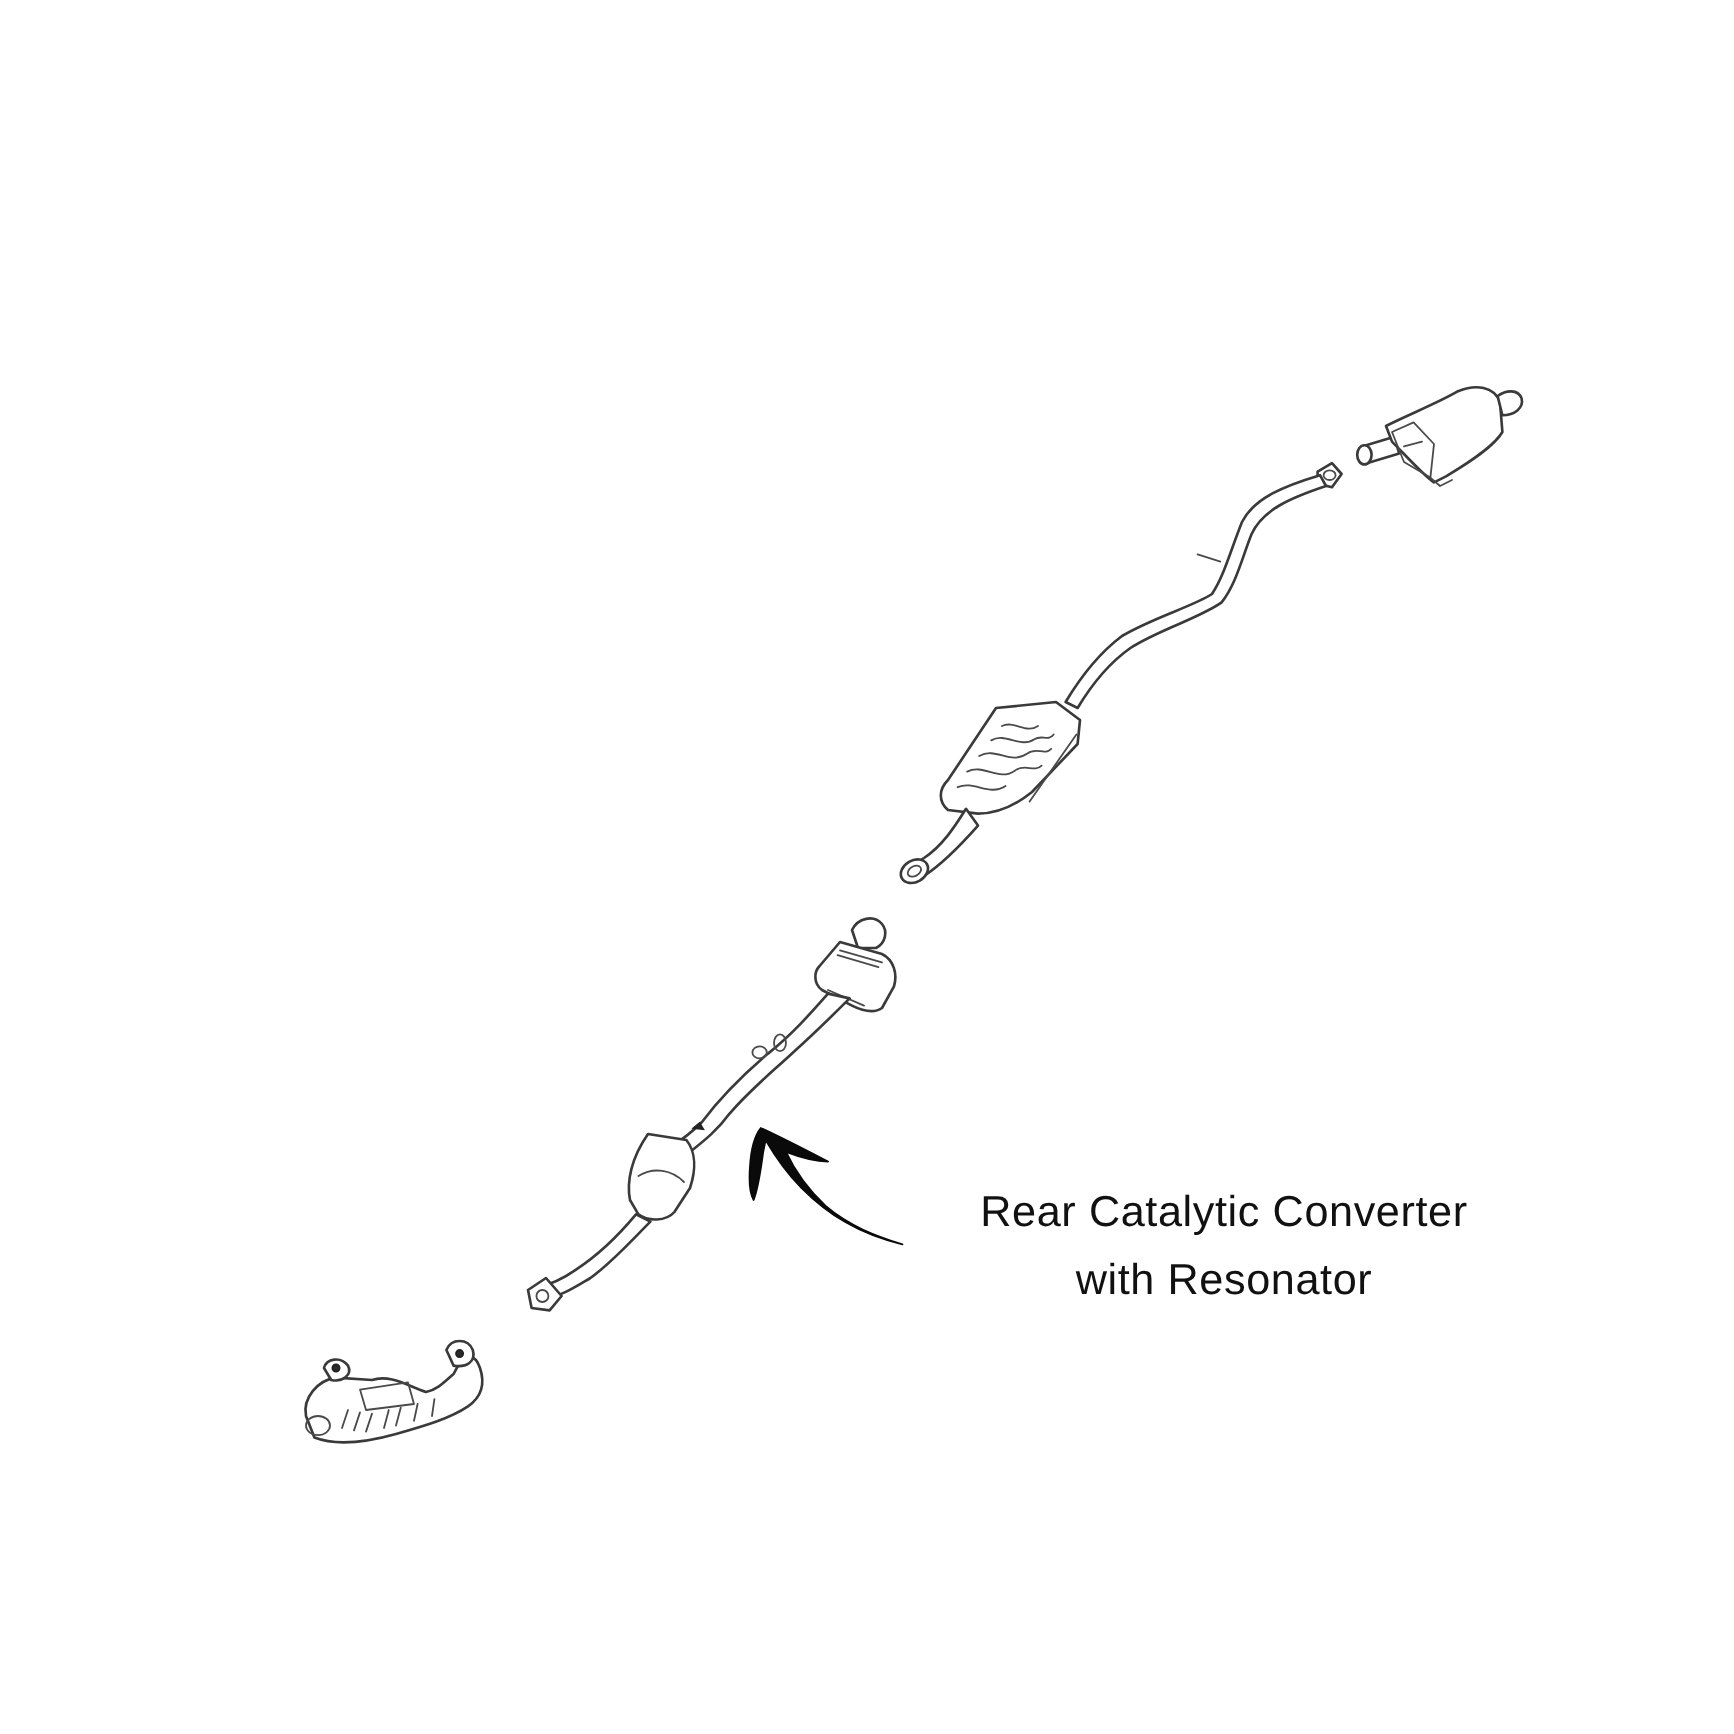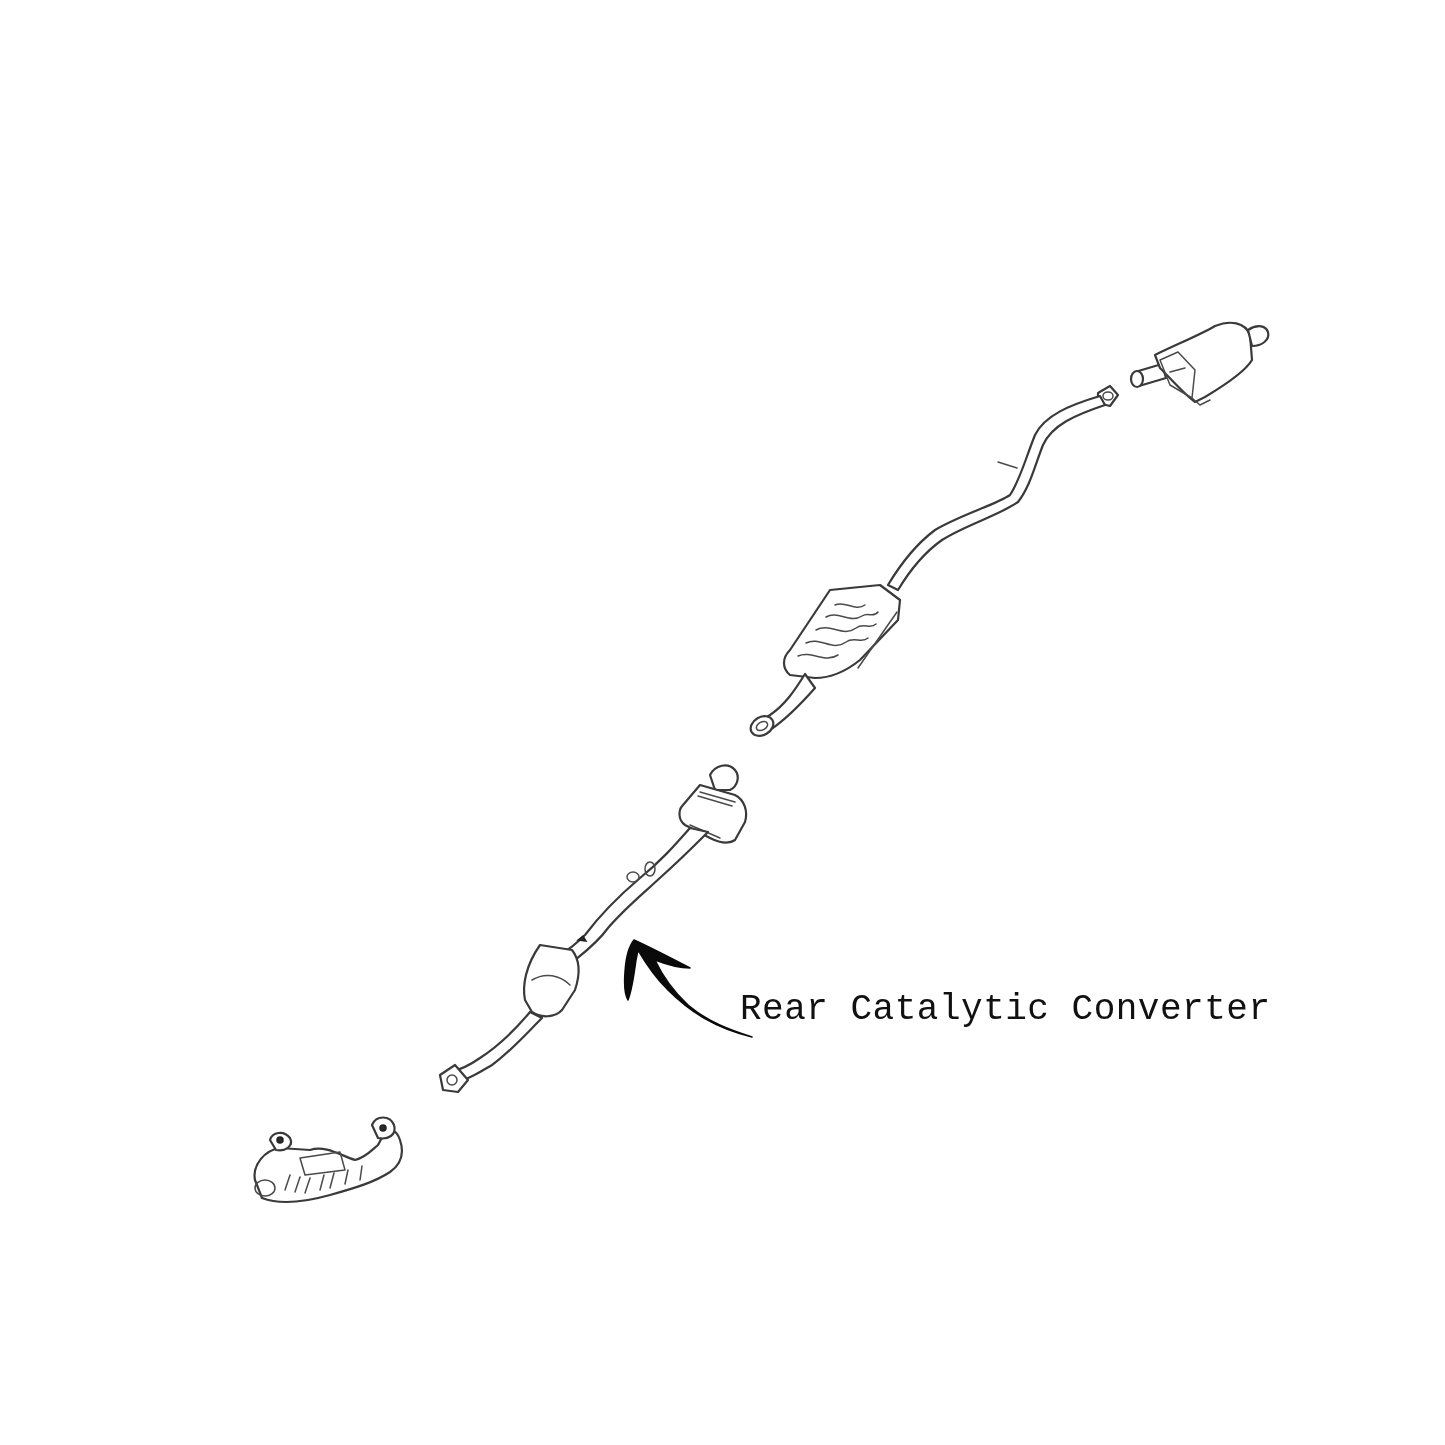--- a/index.html
+++ b/index.html
@@ -37,21 +37,22 @@
     .dark {
       fill: #2a2a2a;
       stroke: #222;
       stroke-width: 1.5;
     }
     .callout-label {
       position: absolute;
       left: 740px;
       top: 982px;
       width: 560px;
-      font-family: Liberation Mono, monospace;
+      text-align: center;
+      font-family: Liberation Sans, sans-serif;
       font-size: 36px;
       line-height: 56px;
       color: #111111;
       letter-spacing: 0.5px;
     }
     .callout-label div { white-space: nowrap; }
   </style>
 </head>
 <body>
 
@@ -150,13 +151,14 @@
       <path d="M752,1037 C715,1028 690,1012 668,990 C655,977 645,962 638,950
                L636,960 C634,975 632,990 628,1000 C625,995 624,985 625,972 C626,955 630,945 634,940
                C645,945 665,955 690,968 C680,968 668,965 655,960
                C662,975 672,990 688,1005 C708,1022 730,1030 752,1037 Z" fill="#0a0a0a" stroke="#0a0a0a" stroke-width="1.5" stroke-linejoin="round"></path>
     </g>
   </svg>
 </div>
 
 <div class="callout-label">
   <div>Rear Catalytic Converter</div>
+  <div>with Resonator</div>
 </div>
 
 </body></html>

